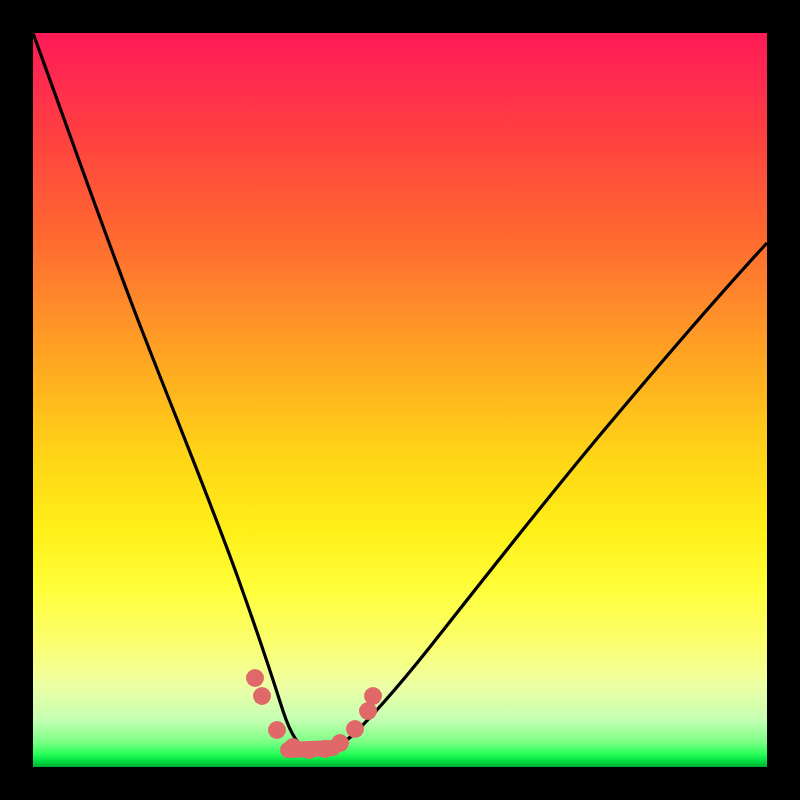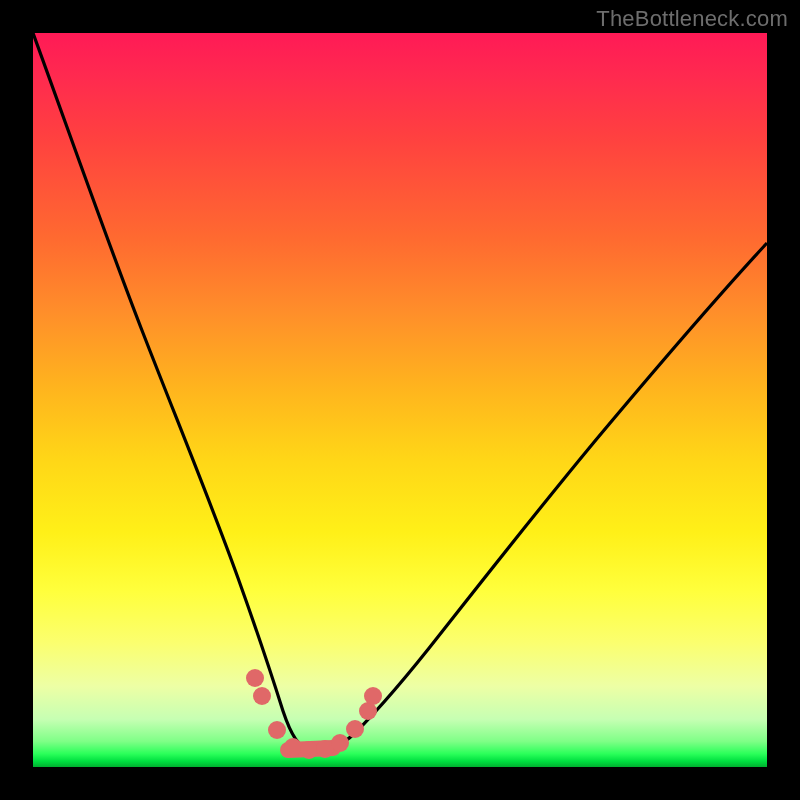--- a/index.html
+++ b/index.html
@@ -99,14 +99,13 @@
       <circle class="dot" cx="276" cy="717" r="9"></circle>
       <circle class="dot" cx="292" cy="716" r="9"></circle>
       <circle class="dot" cx="307" cy="710" r="9"></circle>
       <circle class="dot" cx="322" cy="696" r="9"></circle>
       <circle class="dot" cx="335" cy="678" r="9"></circle>
       <circle class="dot" cx="340" cy="663" r="9"></circle>
     </svg>
 
   </div>
 
-  <div class="watermark">TheBottleneck.com</div>
 </div>
 
 </body></html>

